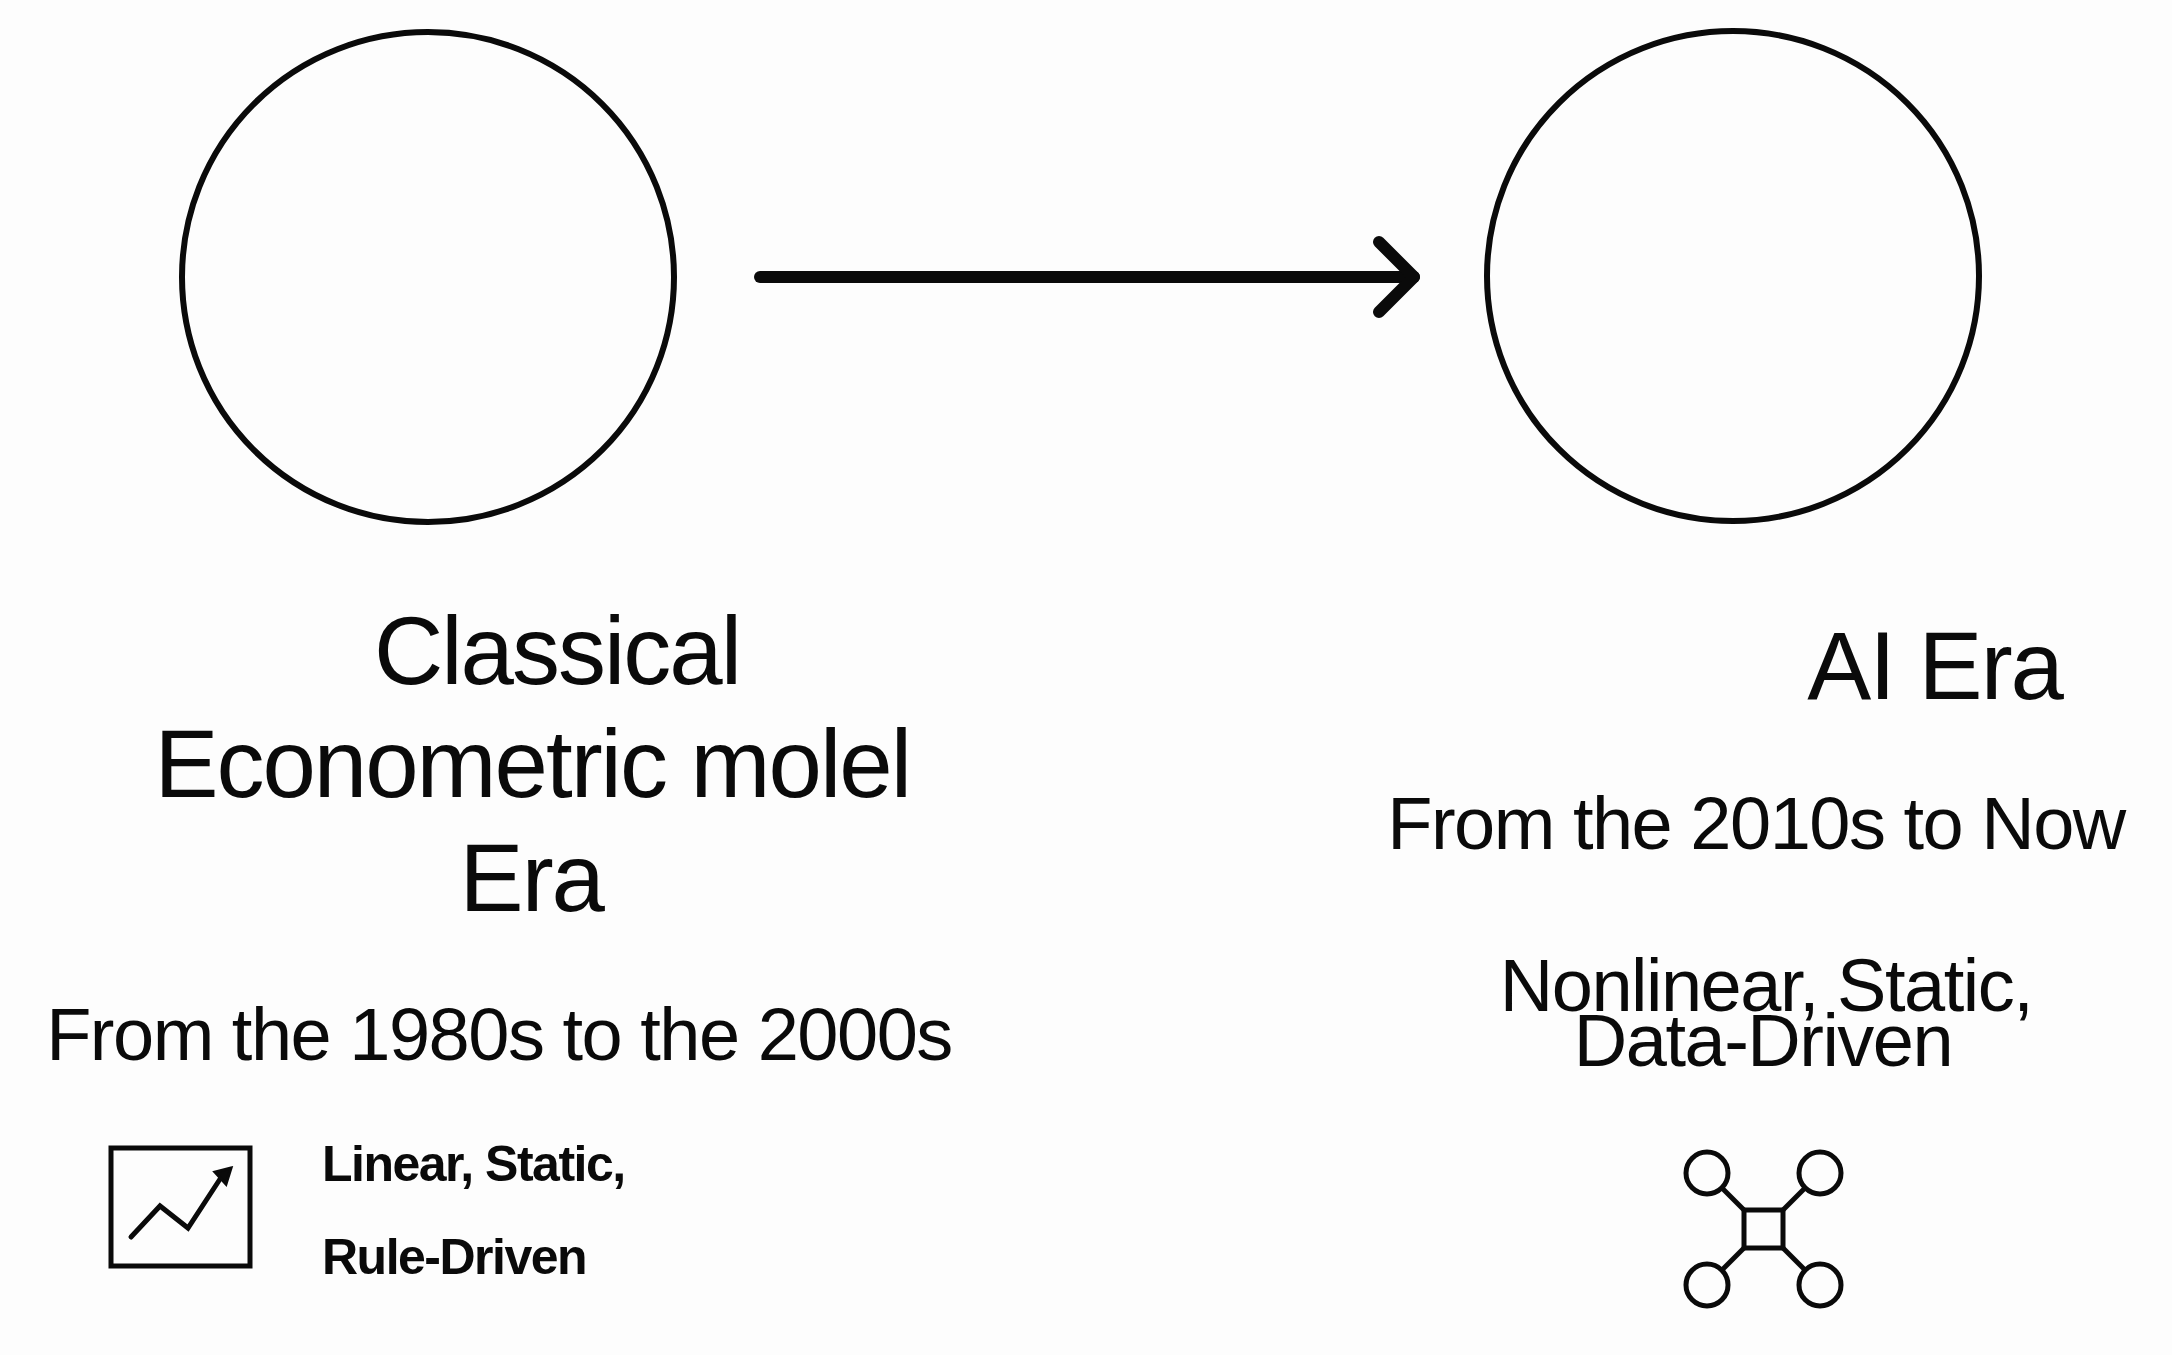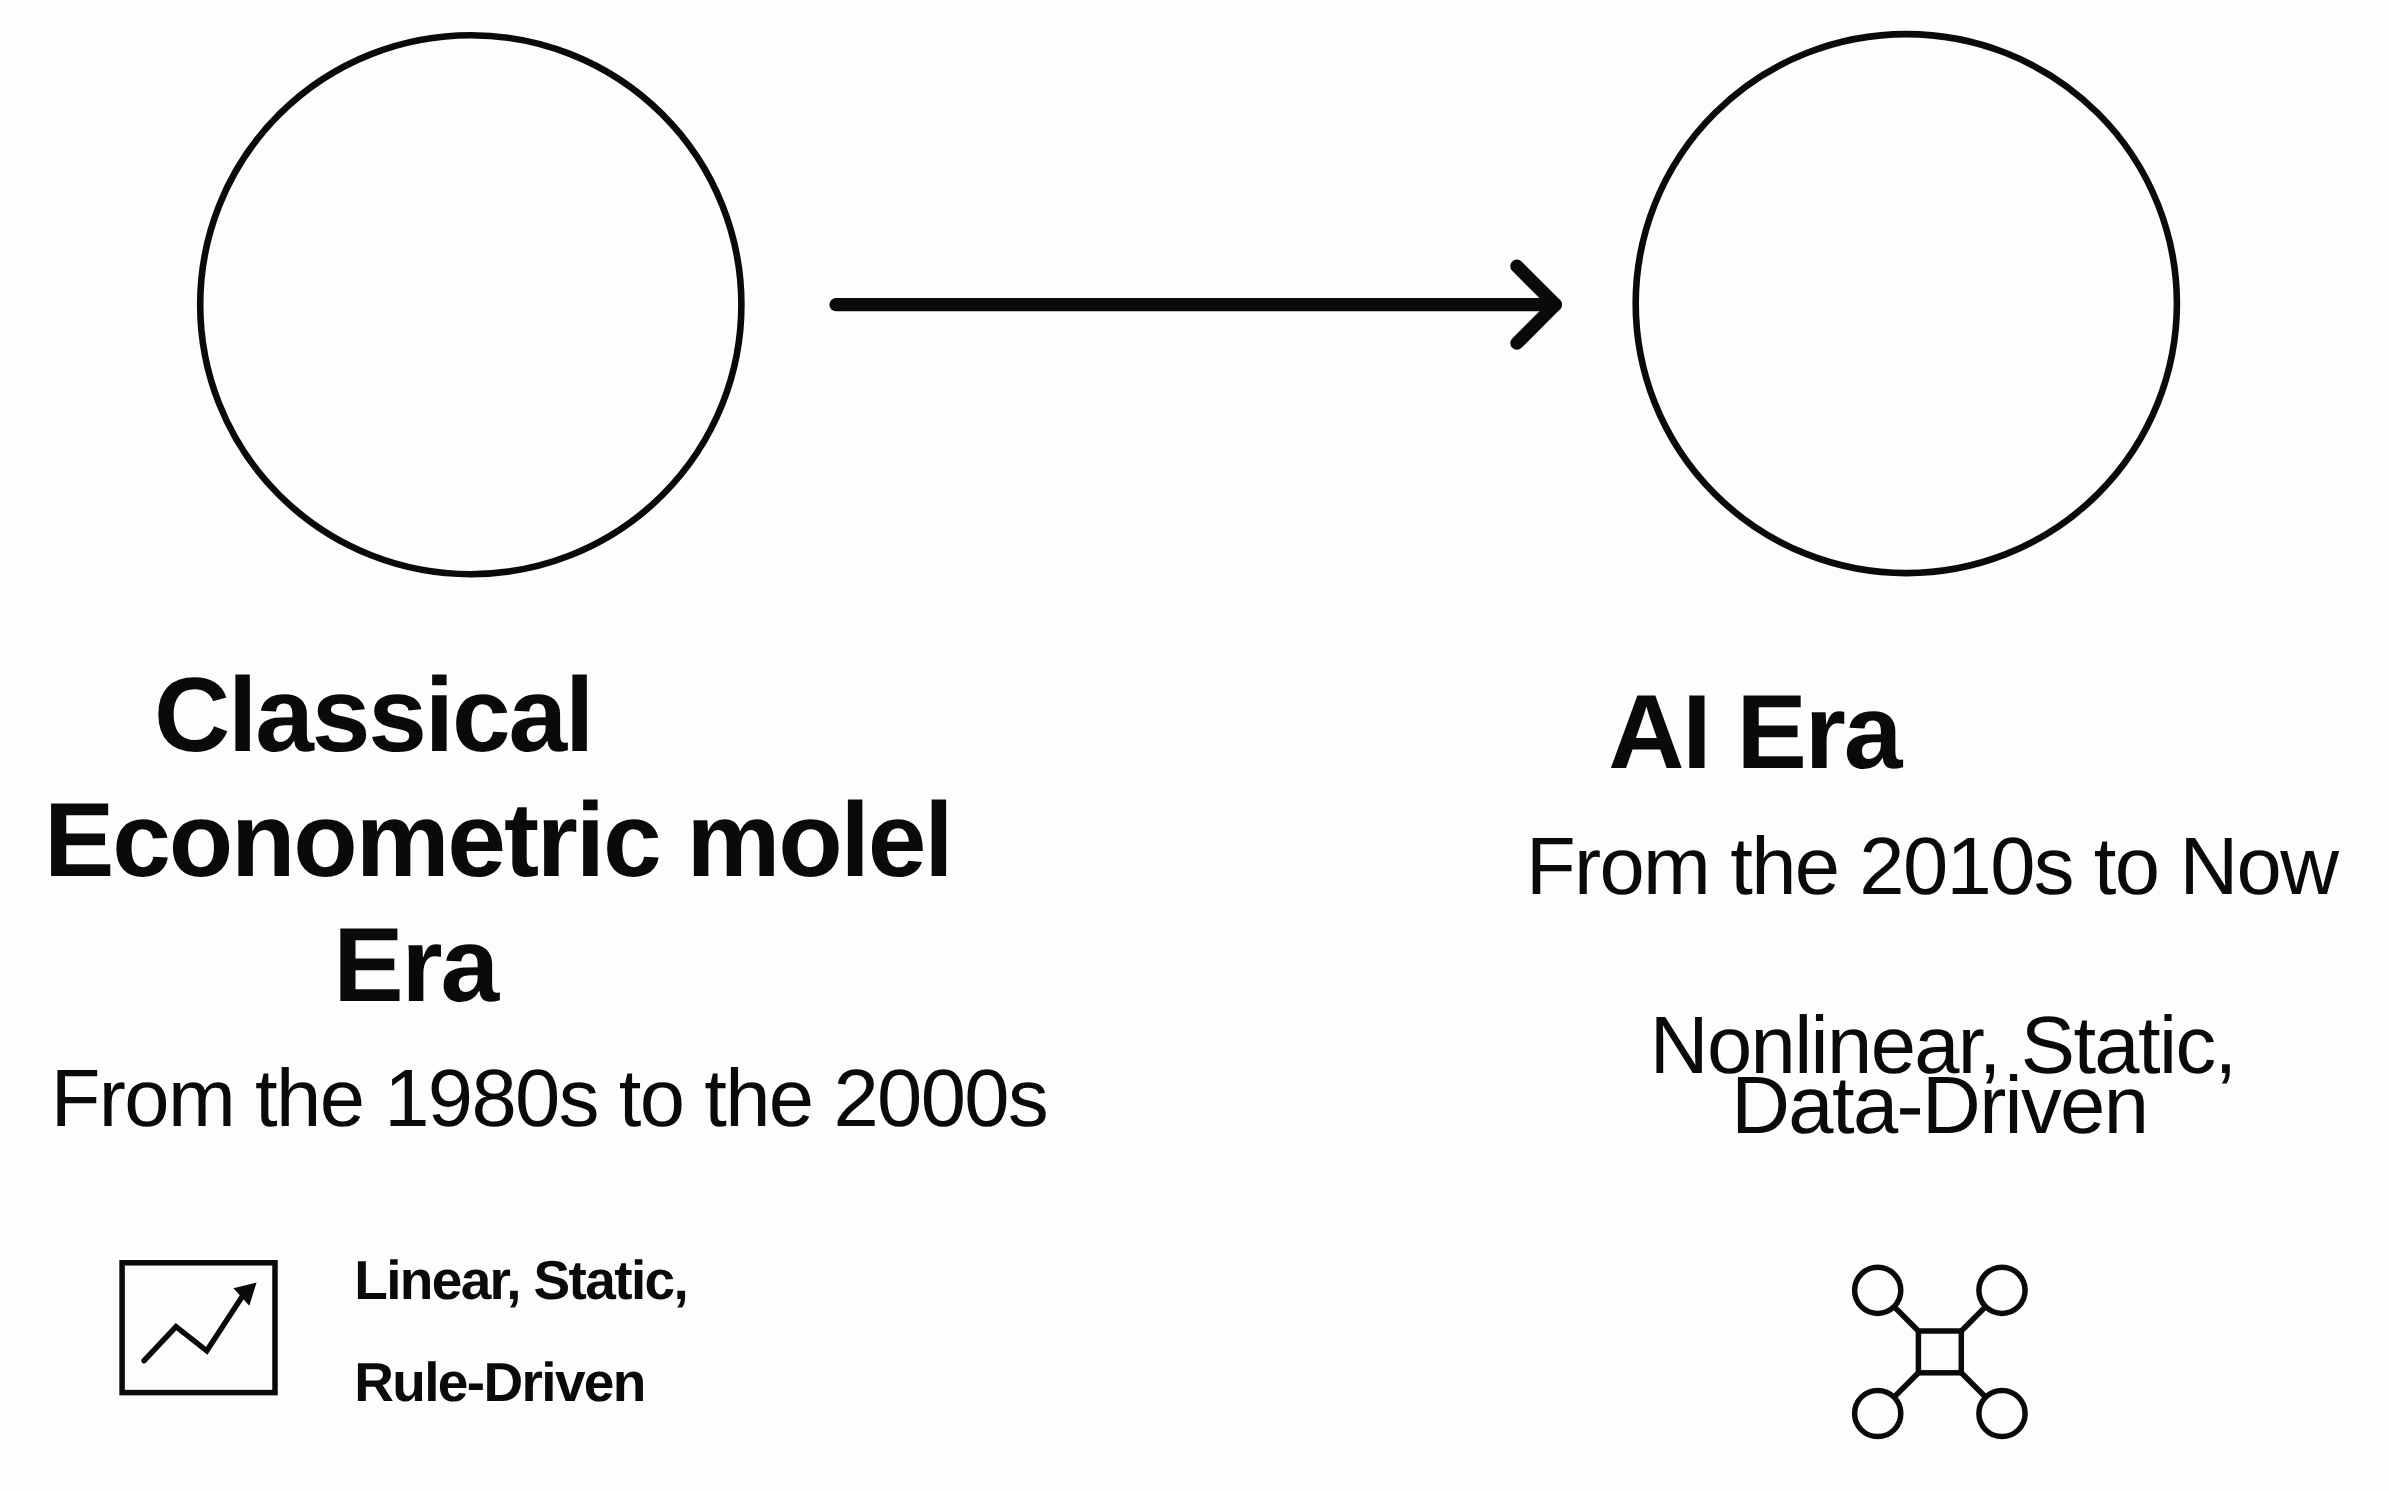--- a/index.html
+++ b/index.html
@@ -6,27 +6,28 @@
     body { width: 2172px; height: 1355px; position: relative; overflow: hidden; color: #0a0a0a; }
     .canvas { position: absolute; left: 0; top: 0; width: 2172px; height: 1355px; background: #fdfdfd; }
     svg.shapes { position: absolute; left: 0; top: 0; }
     .circle-label {
       position: absolute; font-family: "Liberation Serif", "DejaVu Serif", serif;
       font-weight: bold; font-size: 146px; line-height: 1; text-align: center;
       letter-spacing: -2px;
     }
     .heading {
       position: absolute; font-family: "Liberation Sans", "DejaVu Sans", sans-serif;
-      font-weight: bold; font-size: 96px; line-height: 1; text-align: left; white-space: nowrap;
+      font-weight: normal; font-size: 96px; line-height: 1; text-align: right; white-space: nowrap;
       letter-spacing: -2px;
     }
     .sub {
       position: absolute; font-family: "Liberation Sans", "DejaVu Sans", sans-serif;
       font-weight: normal; font-size: 74px; line-height: 1; text-align: center; white-space: nowrap;
       letter-spacing: -1.5px;
+      margin-top: 36px;
     }
     .feat {
       position: absolute; font-family: "Liberation Sans", "DejaVu Sans", sans-serif;
       font-weight: bold; font-size: 50px; line-height: 1; white-space: nowrap;
       letter-spacing: -1.5px;
       margin-top: 10px;
     }
   </style>
 </head>
 <body>

